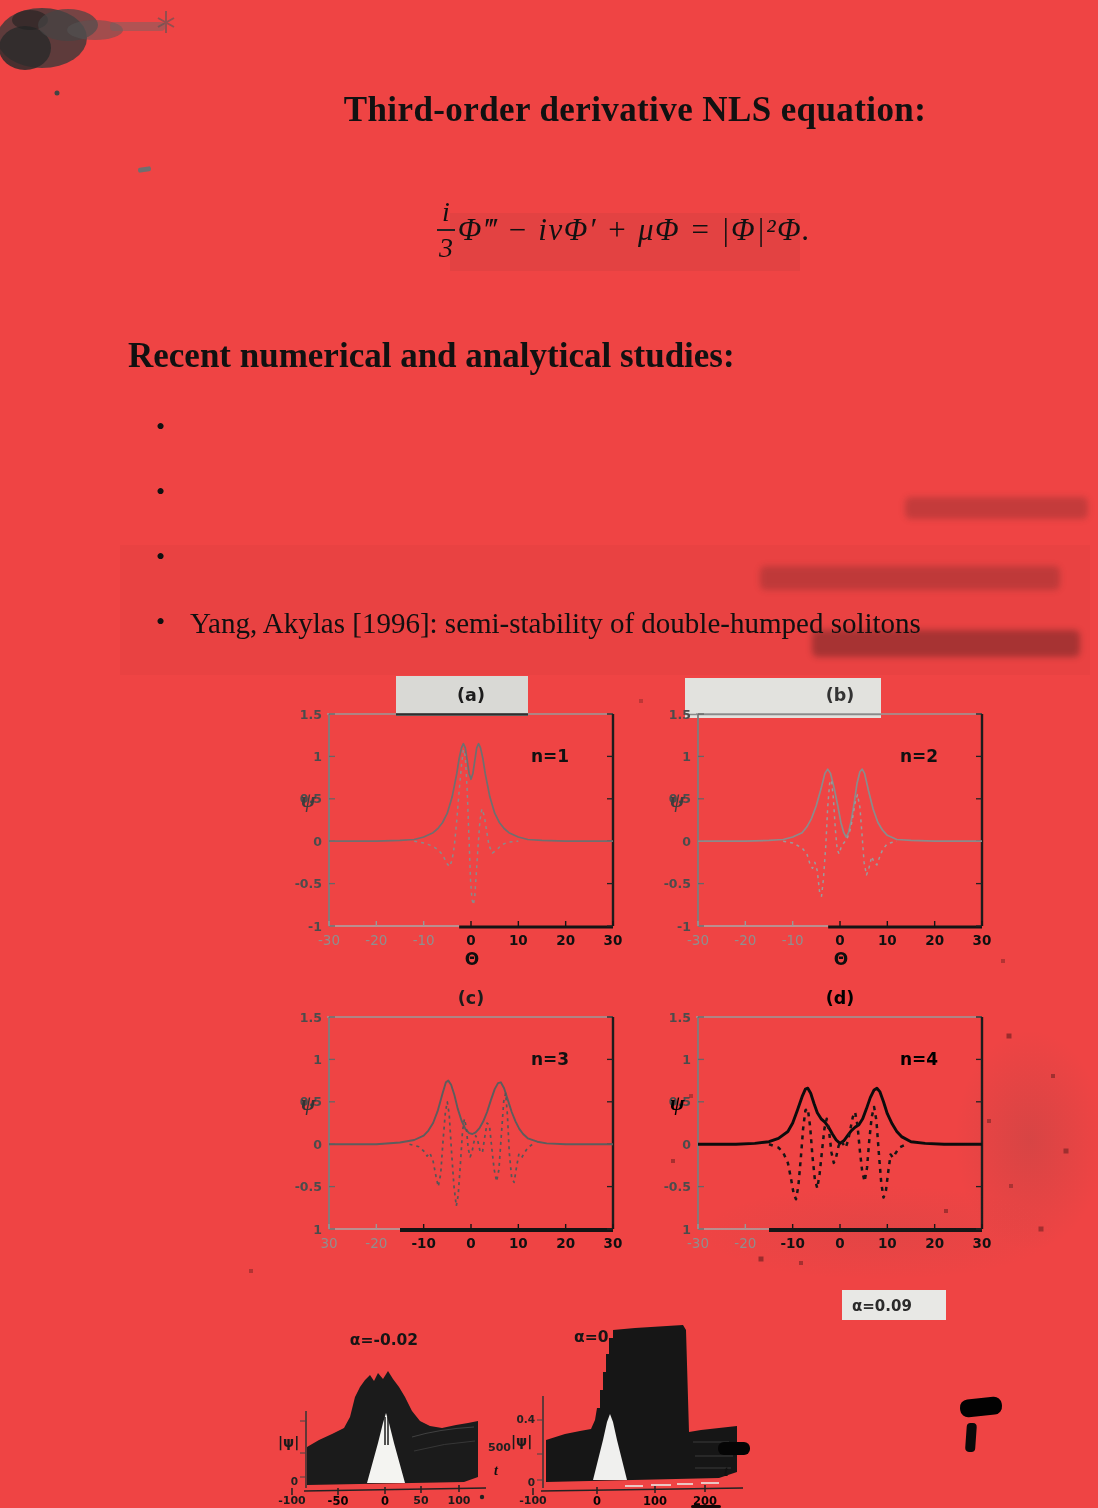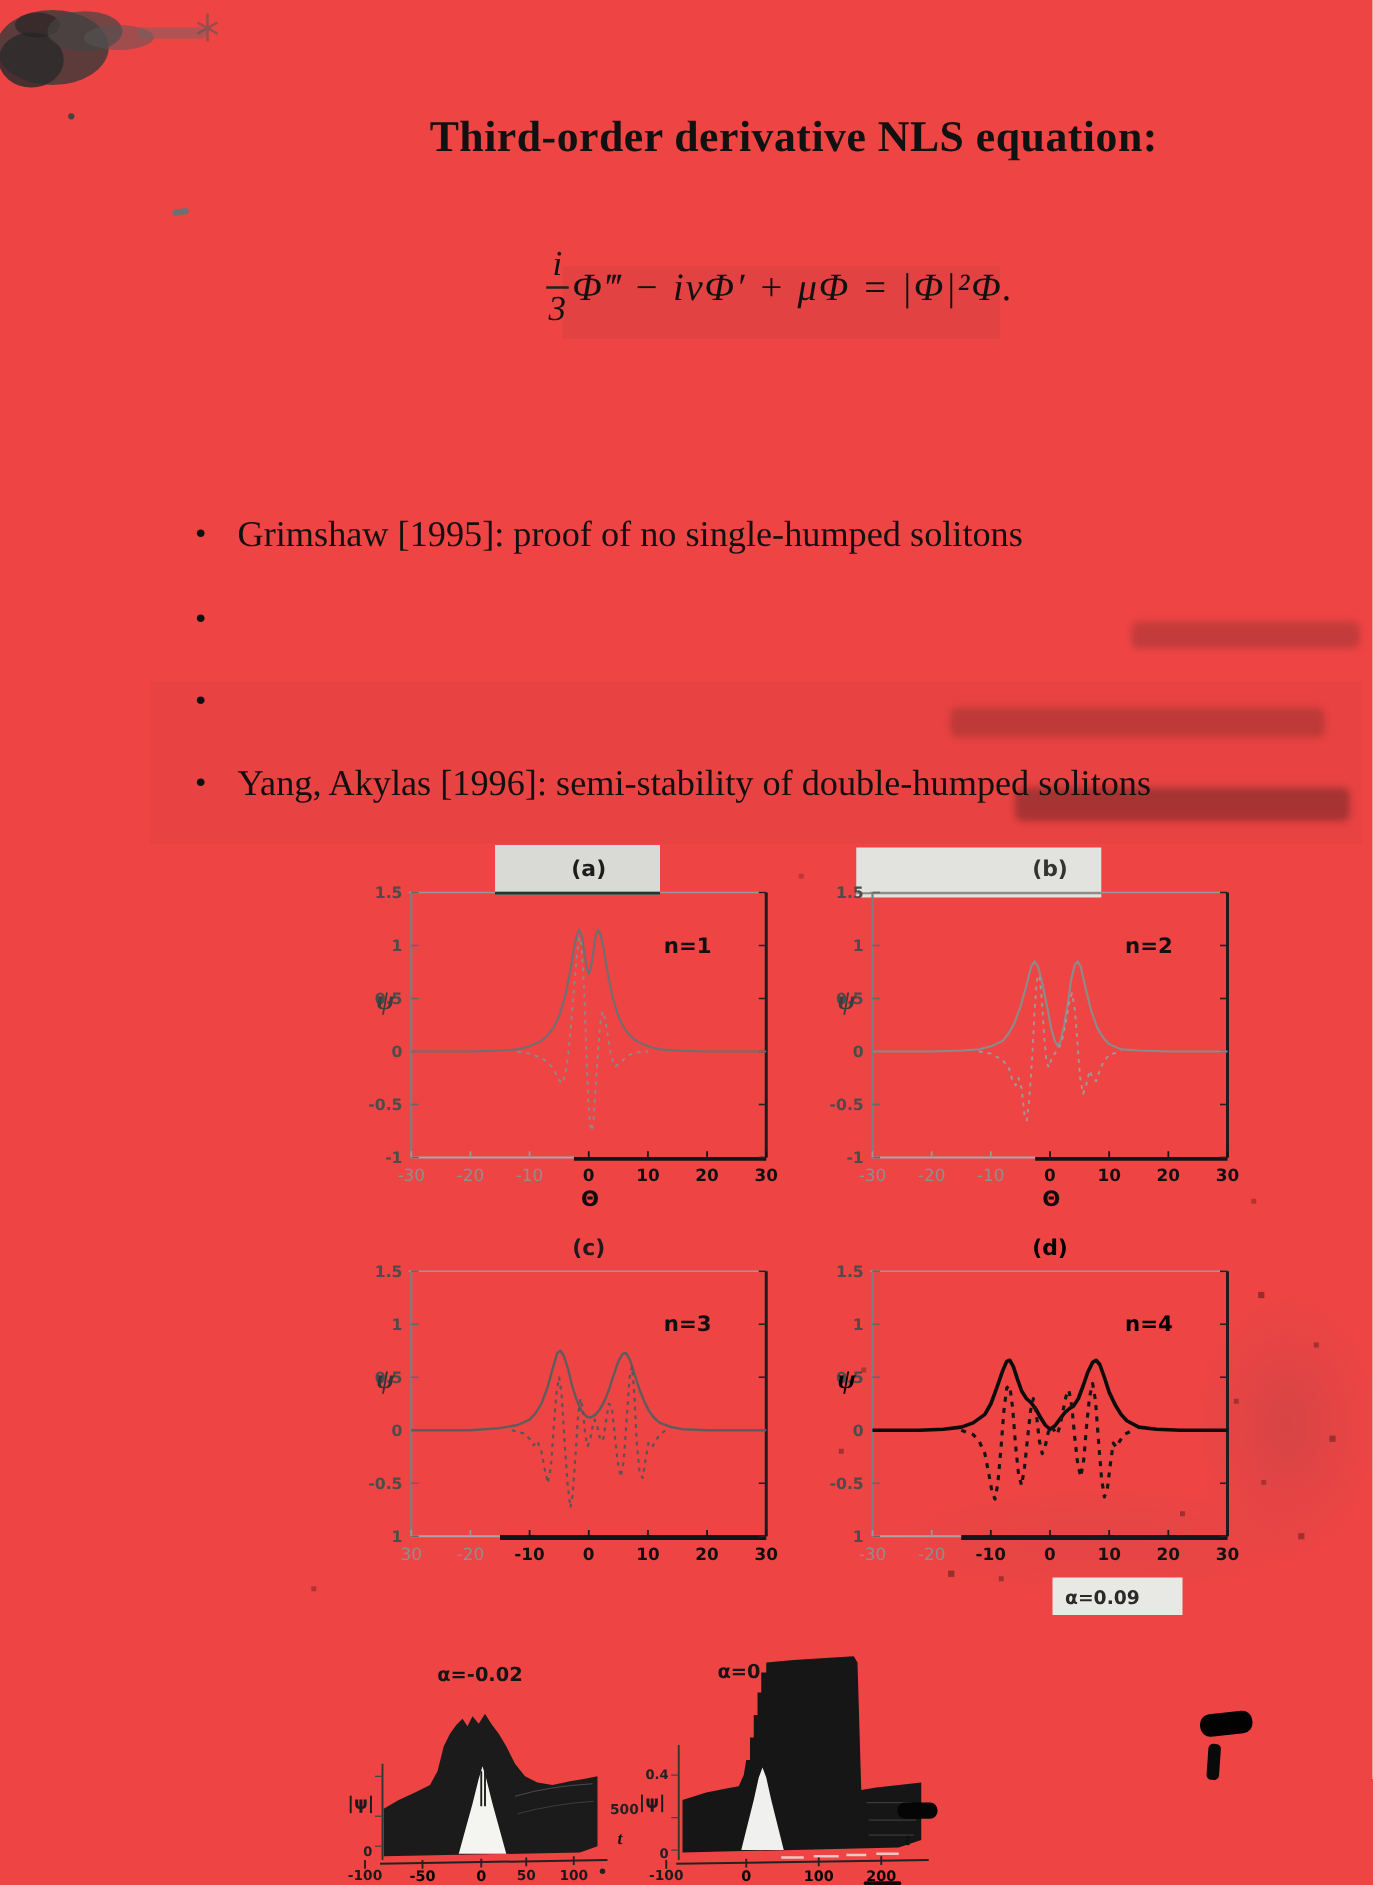--- a/index.html
+++ b/index.html
@@ -21,21 +21,21 @@
   .bullets li{display:flex;margin-bottom:36px;font-size:29px;line-height:1.12;}
   .bullets .dot{width:34px;font-size:26px;flex:none;}
   .plot2d{position:absolute;width:340px;height:300px;}
   #plotA{left:291px;top:676px;}
   #plotB{left:660px;top:676px;}
   #plotC{left:291px;top:979px;}
   #plotD{left:660px;top:979px;}
   .surf{position:absolute;}
   #surfA{left:264px;top:1325px;width:250px;height:183px;}
   #surfB{left:505px;top:1320px;width:270px;height:188px;}
-  #surfC{left:840px;top:1256px;width:240px;height:180px;}
+  #surfC{left:840px;top:1284px;width:240px;height:180px;}
   svg{display:block;}
   .smudge{position:absolute;left:0;top:0;}
   .smear{position:absolute;background:rgba(25,25,25,.20);filter:blur(3px);border-radius:6px;}
   #smear1{left:905px;top:497px;width:183px;height:22px;}
   #smear2{left:760px;top:566px;width:300px;height:24px;}
   #smear3{left:812px;top:630px;width:268px;height:27px;background:rgba(15,15,15,.30);}
   .wash{position:absolute;left:120px;top:545px;width:970px;height:130px;background:rgba(0,0,0,.025);}
   .blotch{position:absolute;border-radius:50%;}
   #blotch1{left:955px;top:1030px;width:150px;height:220px;
            background:radial-gradient(closest-side,rgba(70,70,70,.14),rgba(0,0,0,0));}
@@ -72,25 +72,25 @@
 
   <div class="eq-band"></div>
   <div class="equation">
     <span class="frac">
       <span class="num">i</span>
       <span class="den">3</span>
     </span>
     <span class="eq-rest">Φ‴ − iνΦ′ + μΦ = |Φ|²Φ.</span>
   </div>
 
+  <h2 class="heading">Recent numerical and analytical studies:</h2>
 
   <ul class="bullets">
     <li>
       <span class="dot">•</span>
-      <span>Grimshaw [1995]: proof of no single-humped solitons</span>
       </li>
     <li>
       <span class="dot">•</span>
       </li>
     <li>
       <span class="dot">•</span>
       </li>
     <li>
       <span class="dot">•</span>
       <span>Yang, Akylas [1996]: semi-stability of double-humped solitons</span>

